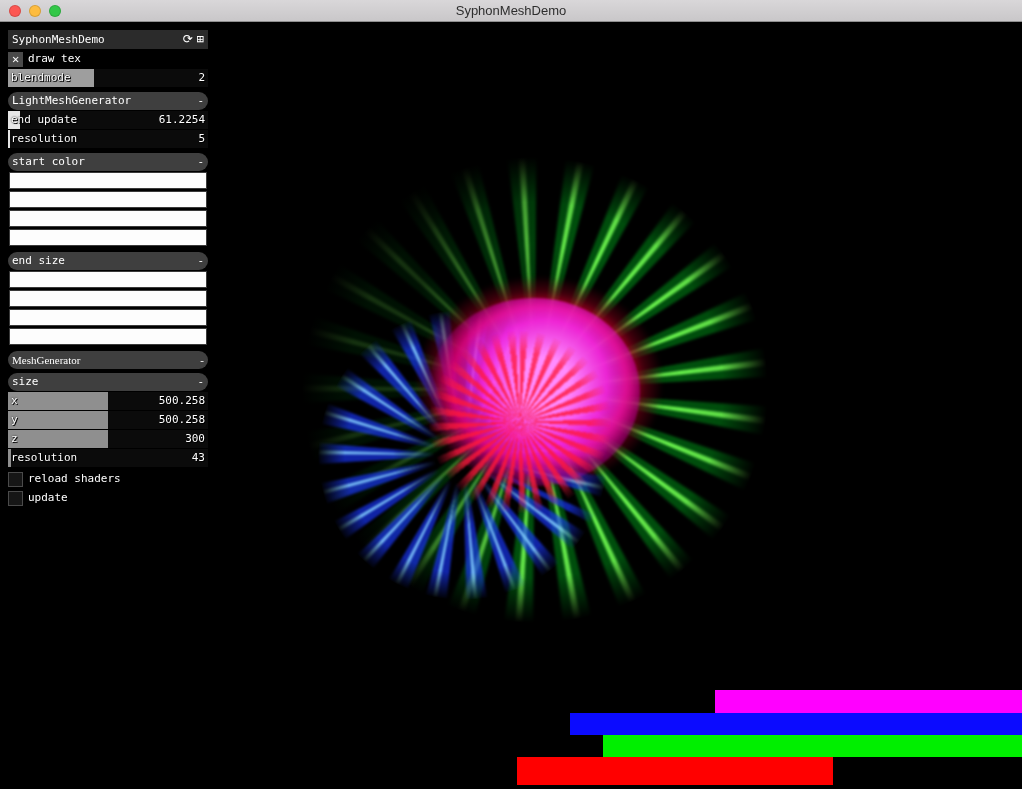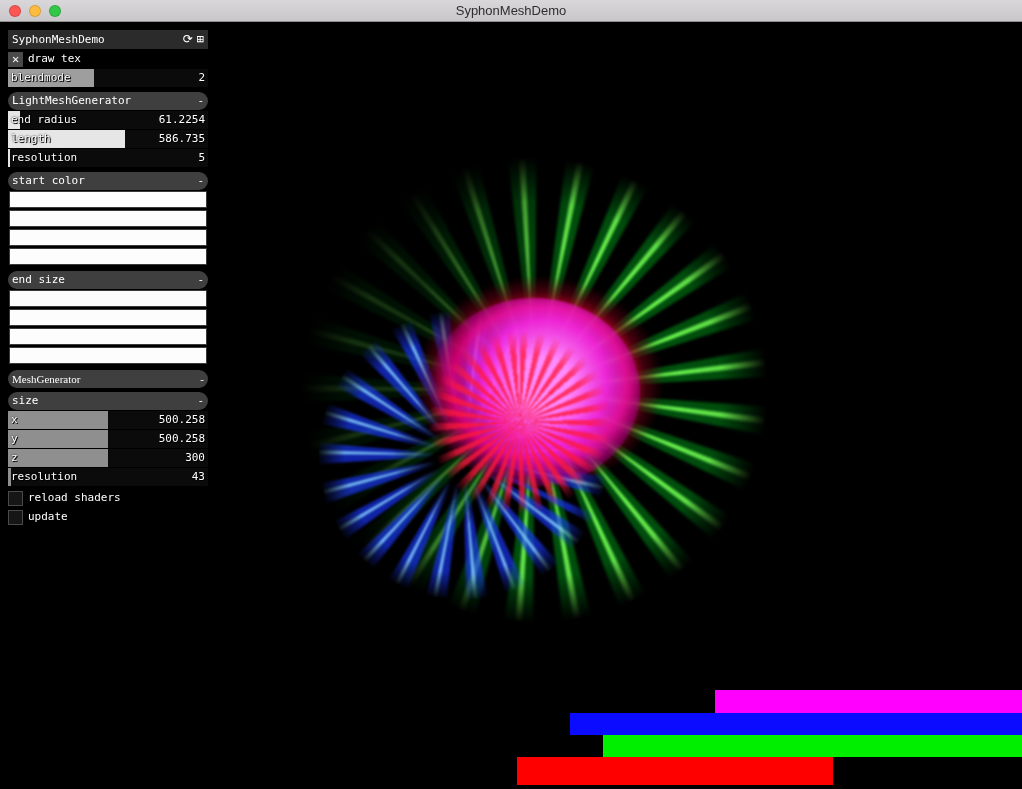--- a/index.html
+++ b/index.html
@@ -147,29 +147,24 @@
       <span class="val">2</span>
     </div>
 
     <div class="row grp">
       <span>LightMeshGenerator</span>
       <span class="minus">-</span>
     </div>
 
     <div class="row slider">
       <div class="fill" style="width:12px;background:#e6e6e6"></div>
-      <span class="lbl">end radius</span>
+      <span class="lbl">end update</span>
       <span class="val">61.2254</span>
     </div>
 
-    <div class="row slider">
-      <div class="fill" style="width:117px;background:#e6e6e6"></div>
-      <span class="lbl">length</span>
-      <span class="val">586.735</span>
-    </div>
 
     <div class="row slider mb5">
       <div class="fill" style="width:2px;background:#e6e6e6"></div>
       <span class="lbl">resolution</span>
       <span class="val">5</span>
     </div>
 
     <div class="row grp">
       <span>start color</span>
       <span class="minus">-</span>

